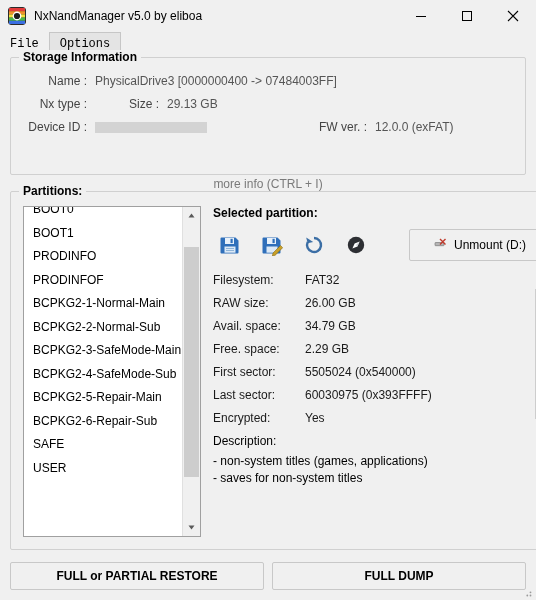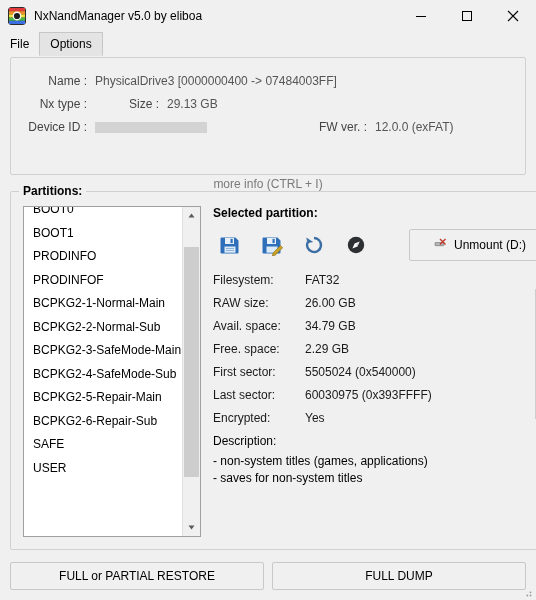--- a/index.html
+++ b/index.html
@@ -65,20 +65,21 @@
     background: #f0f0f0;
     flex: none;
     border-bottom: 1px solid #f0f0f0;
   }
   .menu-item {
     padding: 0 10px;
     display: flex;
     align-items: center;
     font-size: 12px;
     color: #000;
+    font-family: Liberation Mono, monospace;
   }
   .menu-item.active {
     background: #e4e4e4;
     border: 1px solid #c6c6c6;
     border-bottom: 1px solid #e4e4e4;
     text-align: center;
   }
   
   .content {
     padding: 0 10px;
@@ -287,20 +288,21 @@
     flex: 1;
     height: 26px;
     background: #f0f0f0;
     border: 1px solid #c8c8c8;
     border-radius: 2px;
     font-size: 12px;
     color: #000;
     display: flex;
     align-items: center;
     justify-content: center;
+    font-weight: bold;
   }
   .grip {
     position: absolute;
     right: 3px;
     bottom: 2px;
     width: 12px;
     height: 12px;
   }
 </style>
 </head>
@@ -342,20 +344,21 @@
   </div>
 
   <div class="menubar">
     <div class="menu-item">File</div>
     <div class="menu-item active">Options</div>
   </div>
 
   <div class="content">
 
     <fieldset class="group storage-group">
+      <div class="group-title">Storage Information</div>
       <div class="storage-inner">
         <div class="field-row">
           <span class="flabel" style="width:64px">Name :</span>
           <span class="fvalue">PhysicalDrive3 [0000000400 -&gt; 07484003FF]</span>
         </div>
         <div class="field-row">
           <span class="flabel" style="width:64px">Nx type :</span>
           <span class="flabel" style="width:72px">Size :</span>
           <span class="fvalue">29.13 GB</span>
         </div>

